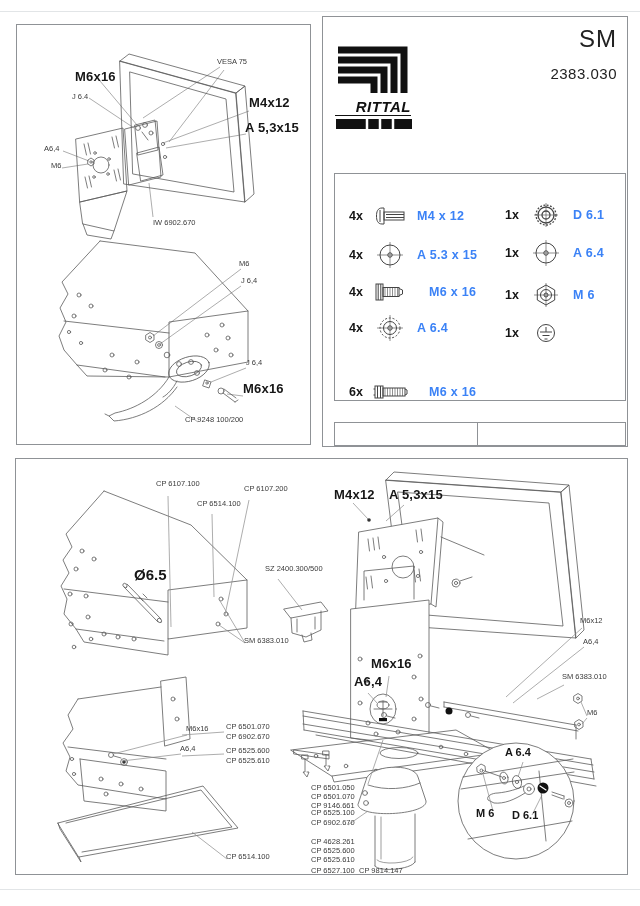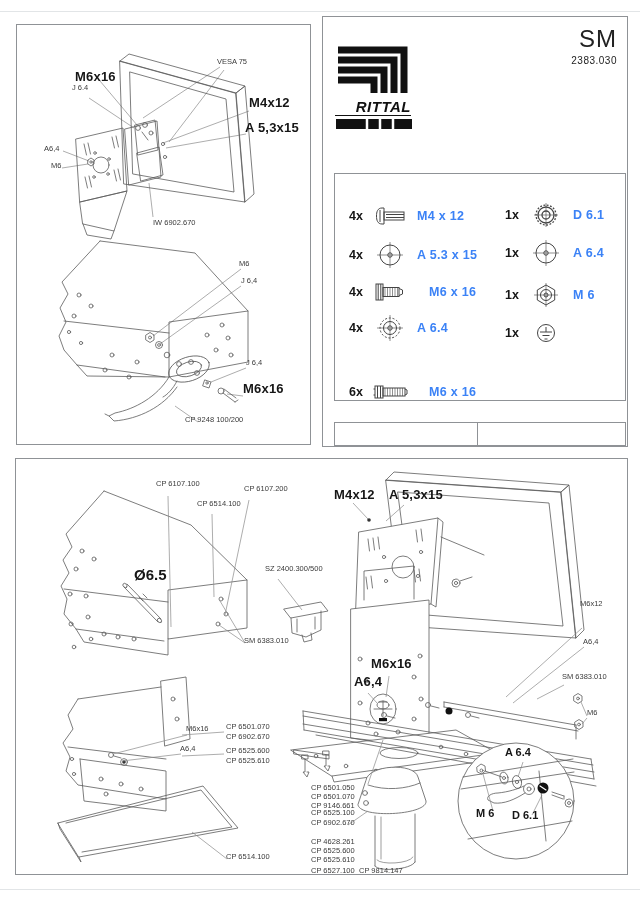--- a/index.html
+++ b/index.html
@@ -13,21 +13,21 @@
   .l{font-size:15px;font-weight:600;color:#161616;}
   .d{font-size:11px;font-weight:600;color:#161616;}
   .svgfill{position:absolute;left:0;top:0;}
   
   .logo{position:absolute;left:11px;top:24px;width:80px;height:90px;}
   .logo-text{position:absolute;left:1px;top:57px;width:76px;text-align:right;
              font-size:15px;font-weight:700;font-style:italic;color:#111;letter-spacing:.5px;
              border-bottom:1.5px solid #111;}
   .model-block{position:absolute;right:10px;top:8px;text-align:right;color:#222;}
   .model-name{font-size:24px;letter-spacing:1px;}
-  .model-number{font-size:10px;margin-top:2px;letter-spacing:.5px;}
+  .model-number{font-size:15px;margin-top:12px;letter-spacing:.5px;}
   
   .parts-box{position:absolute;left:11px;top:156px;width:292px;height:228px;
              border:1px solid #8f9296;box-sizing:border-box;}
   .prow{position:absolute;display:flex;align-items:center;height:26px;}
   .qty{font-size:12.5px;font-weight:700;color:#161616;width:24px;}
   .picon{width:44px;display:flex;justify-content:flex-start;align-items:center;}
   .plabel{font-size:12.5px;font-weight:600;color:#3b82f6;letter-spacing:.3px;}
   .title-strip{position:absolute;left:11px;top:405px;width:292px;height:24px;
                border:1px solid #8f9296;box-sizing:border-box;}
   .title-divider{position:absolute;left:142px;top:0;width:1px;height:100%;background:#8f9296;}
@@ -139,21 +139,21 @@
         <g>
           <path d="M188,355 l6,2 -2,6 -6,-2 Z"></path>
             <circle cx="190" cy="358" r="1.2"></circle>
           <circle cx="204" cy="366" r="3"></circle>
           <path d="M206,368 L218,377 M207,364 L219,373 M218,377 L221,375"></path>
         </g>
       </g>
     </svg>
     <div class="lbl s" style="left:200px;top:33px">VESA 75</div>
     <div class="lbl m" style="left:58px;top:45px">M6x16</div>
-    <div class="lbl s" style="left:55px;top:59px">J 6.4</div>
+    <div class="lbl s" style="left:55px;top:68px">J 6.4</div>
     <div class="lbl m" style="left:232px;top:71px">M4x12</div>
     <div class="lbl m" style="left:228px;top:96px">A 5,3x15</div>
     <div class="lbl s" style="left:27px;top:120px">A6,4</div>
     <div class="lbl s" style="left:34px;top:137px">M6</div>
     <div class="lbl s" style="left:136px;top:194px">IW 6902.670</div>
     <div class="lbl s" style="left:222px;top:235px">M6</div>
     <div class="lbl s" style="left:224px;top:252px">J 6,4</div>
     <div class="lbl s" style="left:229px;top:334px">J 6,4</div>
     <div class="lbl m" style="left:226px;top:357px">M6x16</div>
     <div class="lbl s" style="left:168px;top:391px">CP 9248 100/200</div>
@@ -504,21 +504,21 @@
     </svg>
 
     <div class="lbl s" style="left:140px;top:21px">CP 6107.100</div>
     <div class="lbl s" style="left:181px;top:41px">CP 6514.100</div>
     <div class="lbl s" style="left:228px;top:26px">CP 6107.200</div>
     <div class="lbl l" style="left:118px;top:108px">Ø6.5</div>
     <div class="lbl s" style="left:249px;top:106px">SZ 2400.300/500</div>
     <div class="lbl s" style="left:228px;top:178px">SM 6383.010</div>
     <div class="lbl m" style="left:318px;top:29px">M4x12</div>
     <div class="lbl m" style="left:373px;top:29px">A 5,3x15</div>
-    <div class="lbl s" style="left:564px;top:141px">M6x12</div>
+    <div class="lbl s" style="left:564px;top:158px">M6x12</div>
     <div class="lbl s" style="left:567px;top:179px">A6,4</div>
     <div class="lbl s" style="left:546px;top:214px">SM 6383.010</div>
     <div class="lbl s" style="left:571px;top:250px">M6</div>
     <div class="lbl m" style="left:355px;top:198px">M6x16</div>
     <div class="lbl m" style="left:338px;top:216px">A6,4</div>
     <div class="lbl s" style="left:170px;top:266px">M6x16</div>
     <div class="lbl s" style="left:164px;top:286px">A6,4</div>
     <div class="lbl s" style="left:210px;top:264px">CP 6501.070</div>
     <div class="lbl s" style="left:210px;top:274px">CP 6902.670</div>
     <div class="lbl s" style="left:210px;top:288px">CP 6525.600</div>

